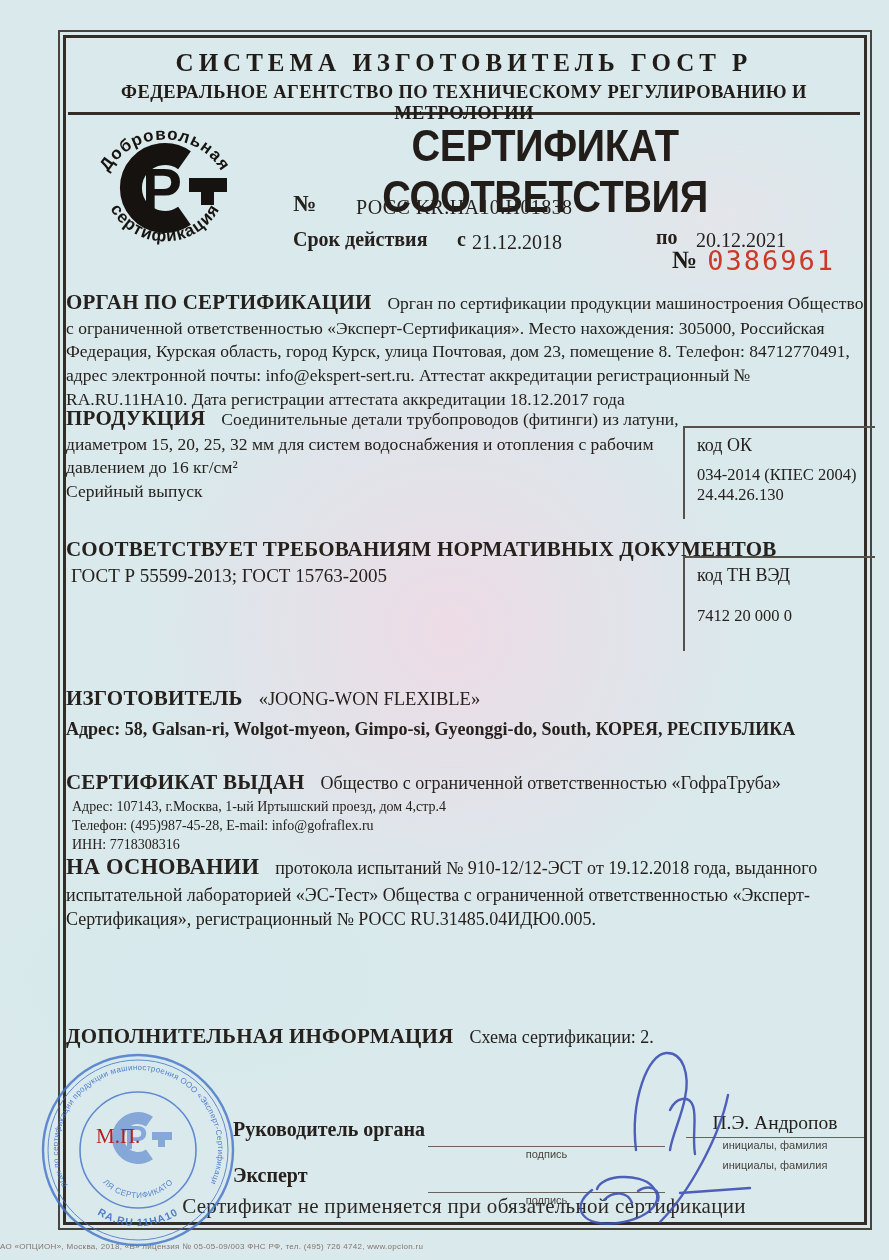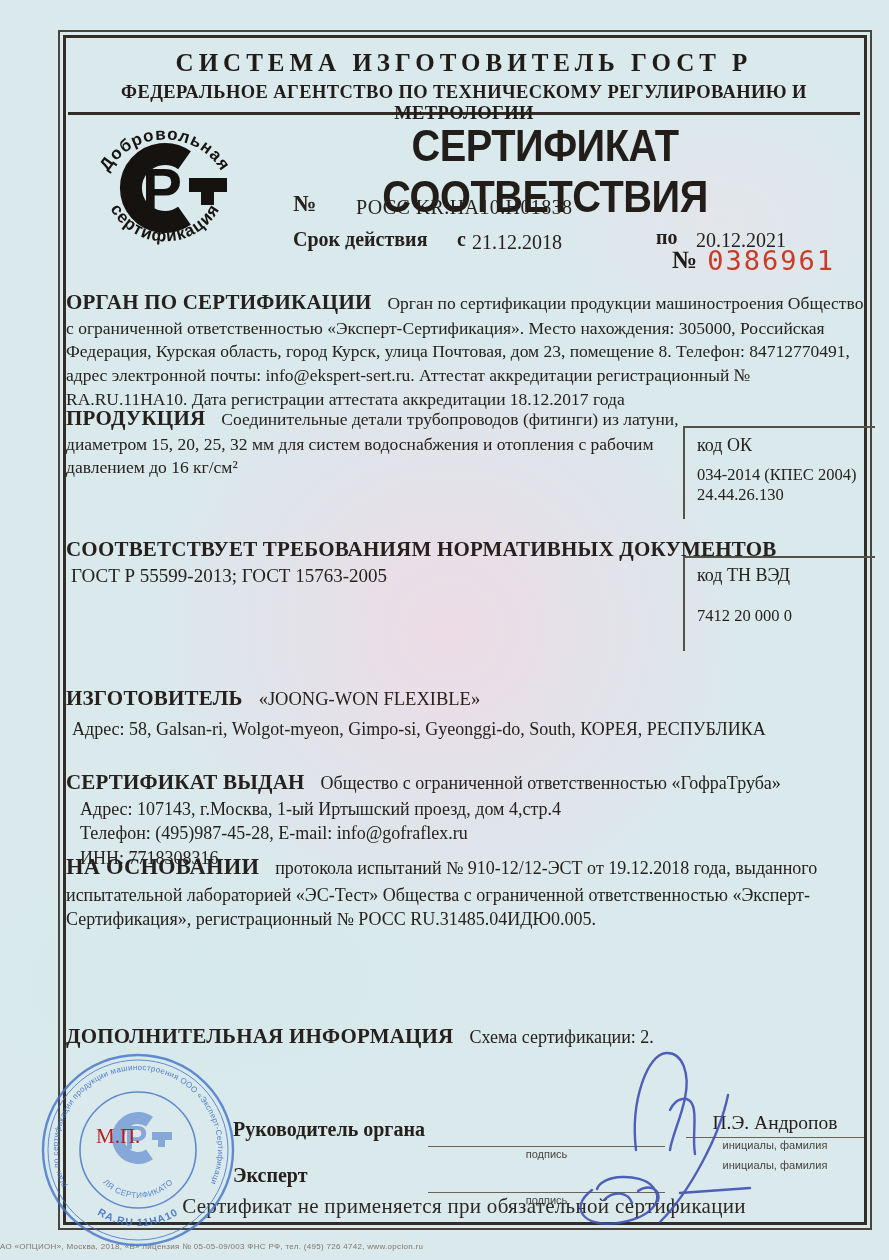--- a/index.html
+++ b/index.html
@@ -44,24 +44,24 @@
   .conf-text{left:71px;top:565px;font-size:19px;}
   .code-box{left:683px;width:178px;border-top:2px solid #555048;border-left:2px solid #555048;padding:7px 0 0 12px;background:transparent;}
   .code-ok{top:426px;height:84px;}
   .code-tnved{top:556px;height:86px;}
   .code-label{font-size:18px;}
   .code-val{font-size:16.5px;line-height:1.2;margin-top:9px;}
   .code-val2{font-size:16.5px;line-height:1.2;}
   .code-tnved .code-val{margin-top:20px;}
   .manuf{left:66px;top:684px;width:800px;}
   .manuf .name{font-size:18.5px;}
-  .manuf .addr{display:block;font-size:18px;margin-top:4px;padding-left:6px;}
+  .manuf .addr{display:block;font-size:18px;margin-top:4px;padding-left:0;font-weight:bold;}
   .issued{left:66px;top:768px;width:800px;}
   .issued .name{font-size:18px;}
-  .issued .line{display:block;font-size:18px;line-height:1.38;padding-left:14px;}
+  .issued .line{display:block;font-size:14px;line-height:1.38;padding-left:6px;}
   .basis{left:66px;top:852px;width:808px;}
   .basis .lbl{font-size:22.5px;}
   .basis .txt{font-size:18px;}
   .addinfo{left:66px;top:1022px;width:800px;}
   .addinfo .txt{font-size:18px;}
   
   .mp{left:96px;top:1124px;font-size:21px;color:#b91c1c;z-index:6;}
   .sig-role{font-weight:bold;font-size:20px;}
   .role1{left:233px;top:1118px;}
   .role2{left:233px;top:1164px;}
@@ -127,20 +127,21 @@
 <div class="abs fno">
   <span class="n">№</span><span class="digits">0386961</span>
 </div>
 
 <p class="abs para organ">
   <span class="lbl">ОРГАН ПО СЕРТИФИКАЦИИ</span><span class="txt">Орган по сертификации продукции машиностроения Общество с ограниченной ответственностью «Эксперт-Сертификация». Место нахождения: 305000, Российская Федерация, Курская область, город Курск, улица Почтовая, дом 23, помещение 8. Телефон: 84712770491, адрес электронной почты: info@ekspert-sert.ru. Аттестат аккредитации регистрационный № RA.RU.11НА10. Дата регистрации аттестата аккредитации 18.12.2017 года</span>
 </p>
 
 <p class="abs para product">
   <span class="lbl">ПРОДУКЦИЯ</span><span class="txt">Соединительные детали трубопроводов (фитинги) из латуни, диаметром 15, 20, 25, 32 мм для систем водоснабжения и отопления с рабочим давлением до 16 кг/см²</span>
+  <span class="txt block">Серийный выпуск</span>
 </p>
 
 <div class="abs code-box code-ok">
   <div class="code-label">код ОК</div>
   <div class="code-val">034-2014 (КПЕС 2004)</div>
   <div class="code-val2">24.44.26.130</div>
 </div>
 
 <div class="abs conf-label">СООТВЕТСТВУЕТ ТРЕБОВАНИЯМ НОРМАТИВНЫХ ДОКУМЕНТОВ</div>
 <div class="abs conf-text">ГОСТ Р 55599-2013; ГОСТ 15763-2005</div>

